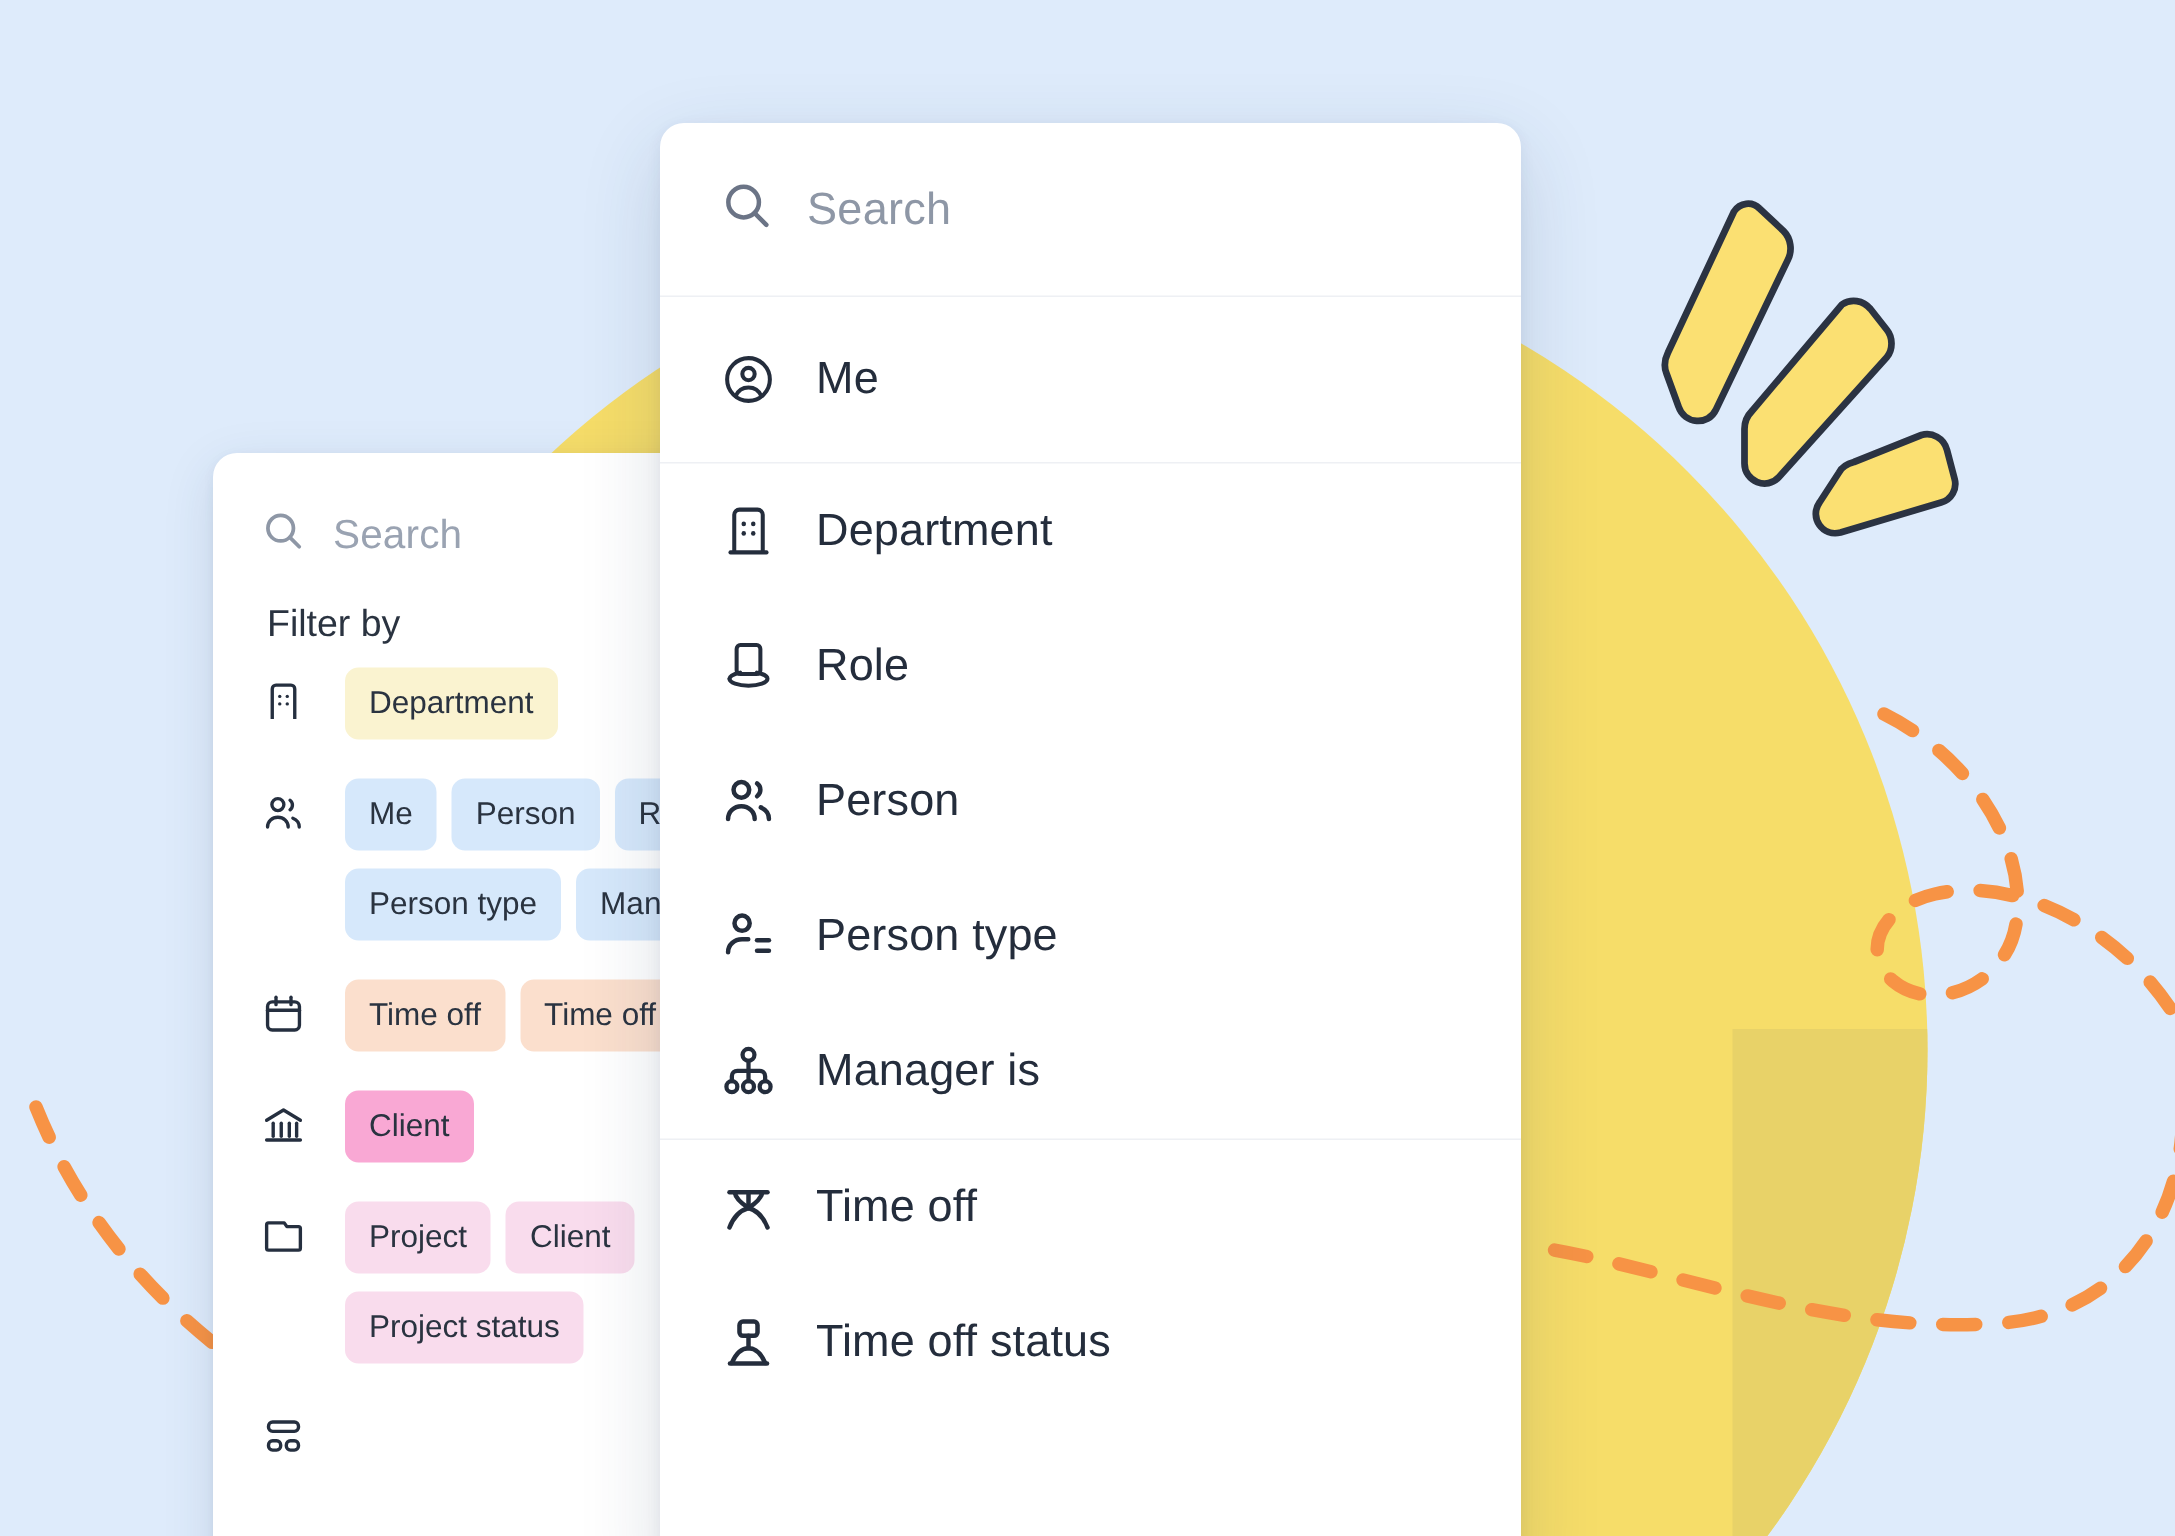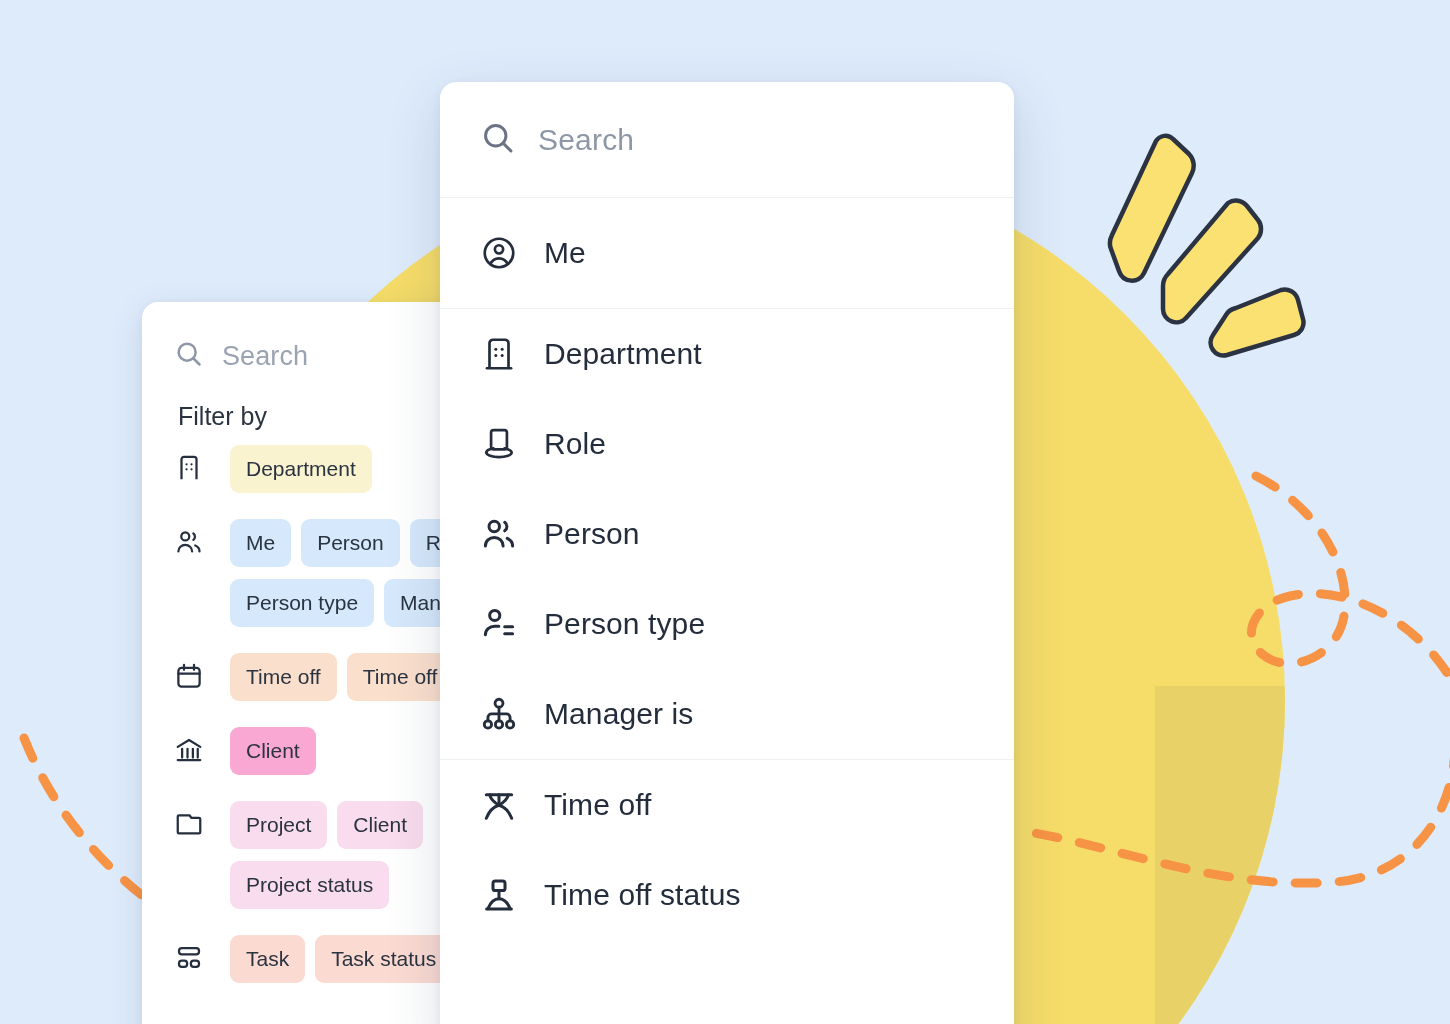--- a/index.html
+++ b/index.html
@@ -260,24 +260,20 @@
       </div>
 
       <div class="lp-row">
         <span class="rowicon">
           <svg width="30" height="30" viewBox="0 0 24 24" fill="none" stroke="#252f3f" stroke-width="1.8" stroke-linejoin="round">
             <rect x="4" y="4" width="16" height="5" rx="2.2"></rect>
             <rect x="4" y="14" width="6.5" height="5" rx="2.2"></rect>
             <rect x="13.5" y="14" width="6.5" height="5" rx="2.2"></rect>
           </svg>
         </span>
-        <div class="lp-chips">
-          <span class="chip salmon">Task</span>
-          <span class="chip salmon">Task status</span>
-        </div>
       </div>
 
     </div>
 
     <div class="fade"></div>
   </div>
 
   <div id="menu">
 
     <div class="menu-search">

